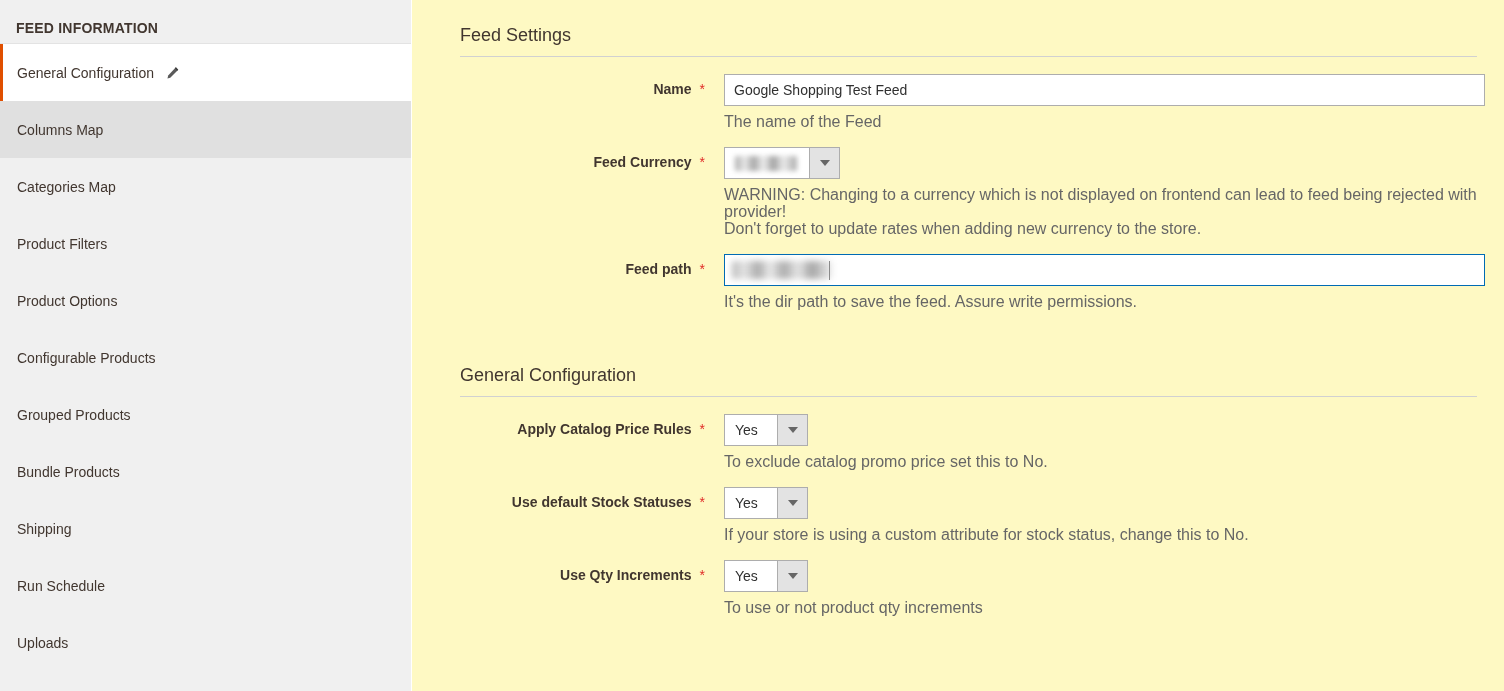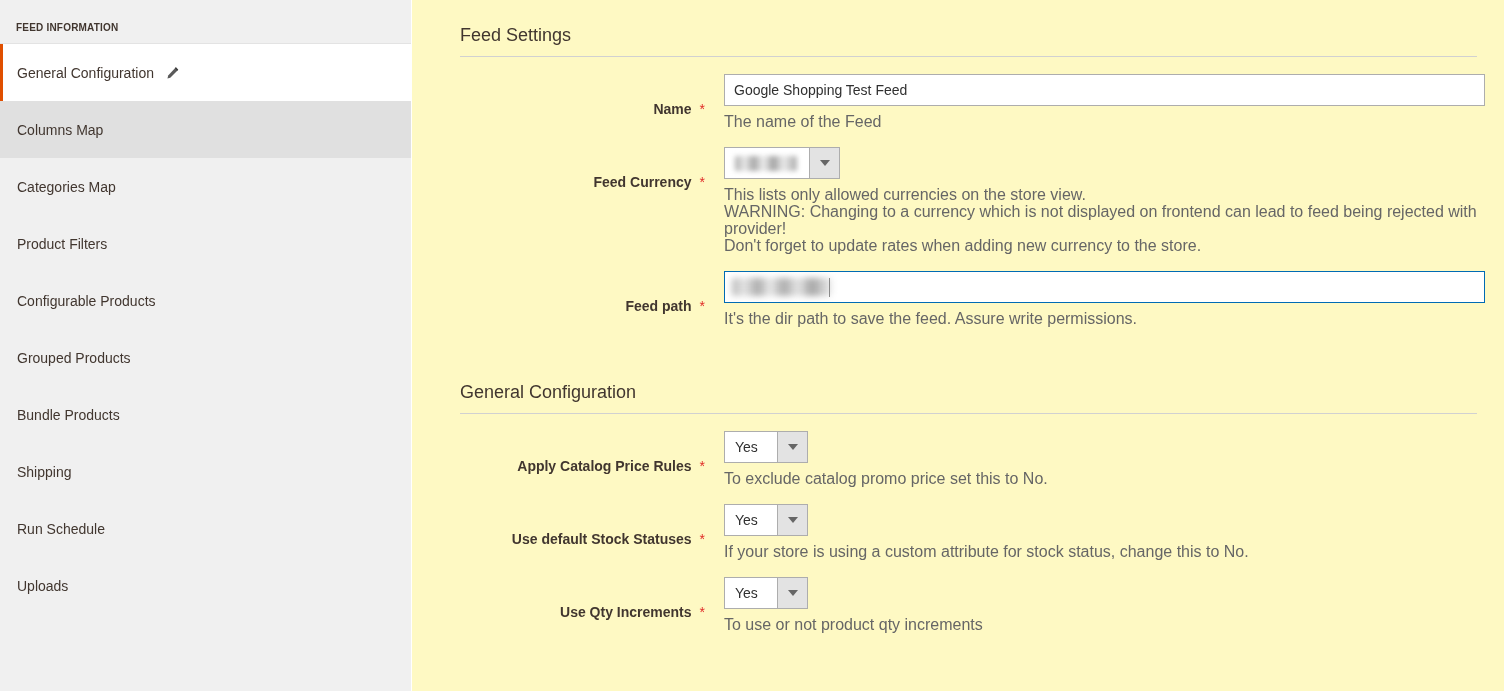--- a/index.html
+++ b/index.html
@@ -33,21 +33,21 @@
 
   .sidebar-header {
     height: 44px;
     padding: 0 0 0 16px;
     display: flex;
     align-items: center;
     border-bottom: 1px solid #e3e3e3;
     background: #f0f0f0;
   }
   .sidebar-header-title {
-    font-size: 10px;
+    font-size: 14px;
     font-weight: bold;
     color: #41362f;
     letter-spacing: .2px;
     margin-top: 12px;
   }
 
   .sidebar-list {
     position: relative;
     padding: 0;
     margin: 0;
@@ -136,21 +136,20 @@
     width: 245px;
     flex: 0 0 245px;
     text-align: left;
     padding-top: 7px;
     padding-right: 0;
     font-size: 14px;
     color: #41362f;
     display: flex;
     justify-content: flex-end;
     align-items: flex-start;
-    margin-top: 20px;
   }
   .field-label {
     font-weight: bold;
     color: #41362f;
     font-size: 14px;
   }
   .required-star {
     color: #e02b27;
     margin-left: 8px;
     font-size: 14px;
@@ -300,20 +299,23 @@
       </li>
 
       <li class="sidebar-item">
         <span class="label">Categories Map</span>
       </li>
 
       <li class="sidebar-item">
         <span class="label">Product Filters</span>
       </li>
 
+      <li class="sidebar-item">
+        <span class="label">Product Options</span>
+      </li>
 
       <li class="sidebar-item">
         <span class="label">Configurable Products</span>
       </li>
 
       <li class="sidebar-item">
         <span class="label">Grouped Products</span>
       </li>
 
       <li class="sidebar-item">
@@ -360,21 +362,20 @@
         <div class="field-control-cell">
           <div class="select-wrap currency">
             <div class="select-value">
               <span class="currency-blur"></span>
             </div>
             <div class="select-arrow-btn">
               <span class="caret-down"></span>
             </div>
           </div>
           <div class="field-note">
-            <span class="note-line">This lists only allowed currencies on the store view.</span>
             <span class="note-line">WARNING: Changing to a currency which is not displayed on frontend can lead to feed being rejected with provider!</span>
             <span class="note-line">Don't forget to update rates when adding new currency to the store.</span>
           </div>
         </div>
       </div>
 
       <div class="field-row">
         <div class="field-label-cell">
           <span class="field-label">Feed path</span>
           <span class="required-star">*</span>

